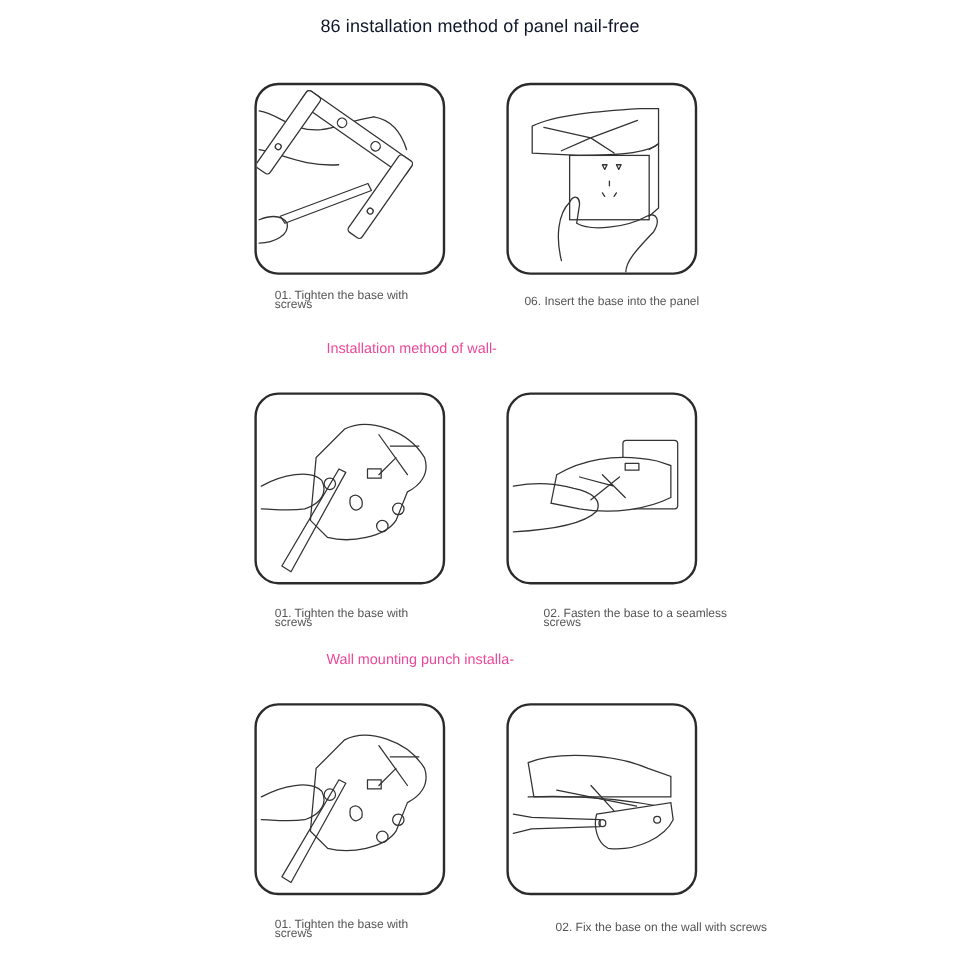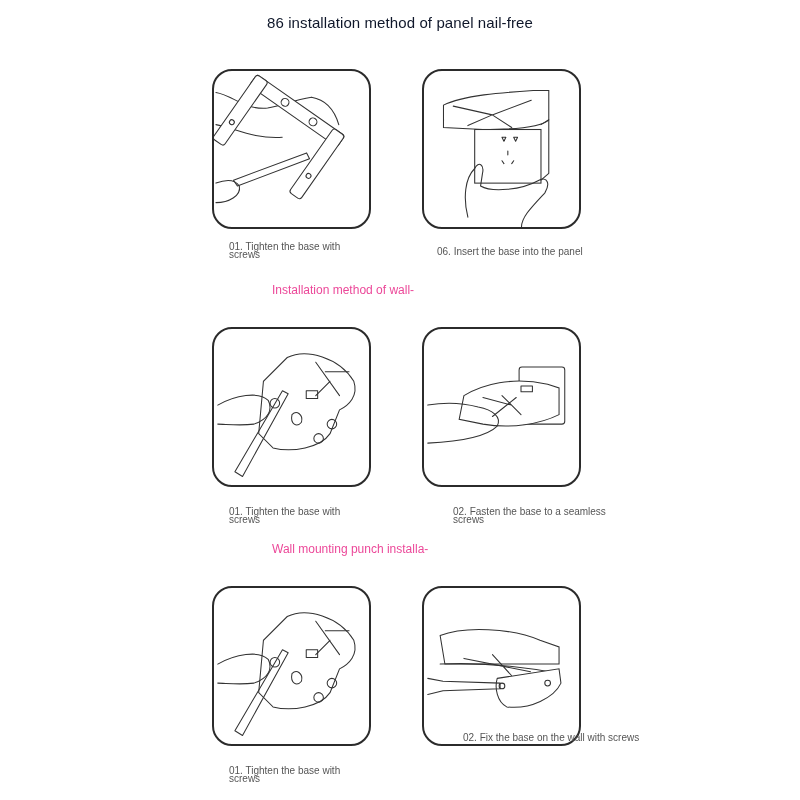--- a/index.html
+++ b/index.html
@@ -114,13 +114,13 @@
     <path class="fillw" d="M75 95 L140 85 L142 100 C135 115, 110 128, 85 125 C75 120, 72 105, 75 95 Z"></path>
     <circle class="ln" cx="80" cy="103" r="3"></circle>
     <circle class="ln" cx="128" cy="100" r="3"></circle>
     <path class="ln" d="M2 95 L18 98 L78 100 L78 106 L18 108 L2 112"></path>
   </svg>
 </div>
 <div class="caption" style="left:229px; top:767px;">
   <div>01. Tighten the base with</div>
   <div>screws</div>
 </div>
-<div class="caption wide" style="left:419px; top:733px;padding-left:44px;">02. Fix the base on the wall with screws</div>
+<div class="caption wide" style="left:419px; top:769px;padding-left:44px;">02. Fix the base on the wall with screws</div>
 
 </body></html>

